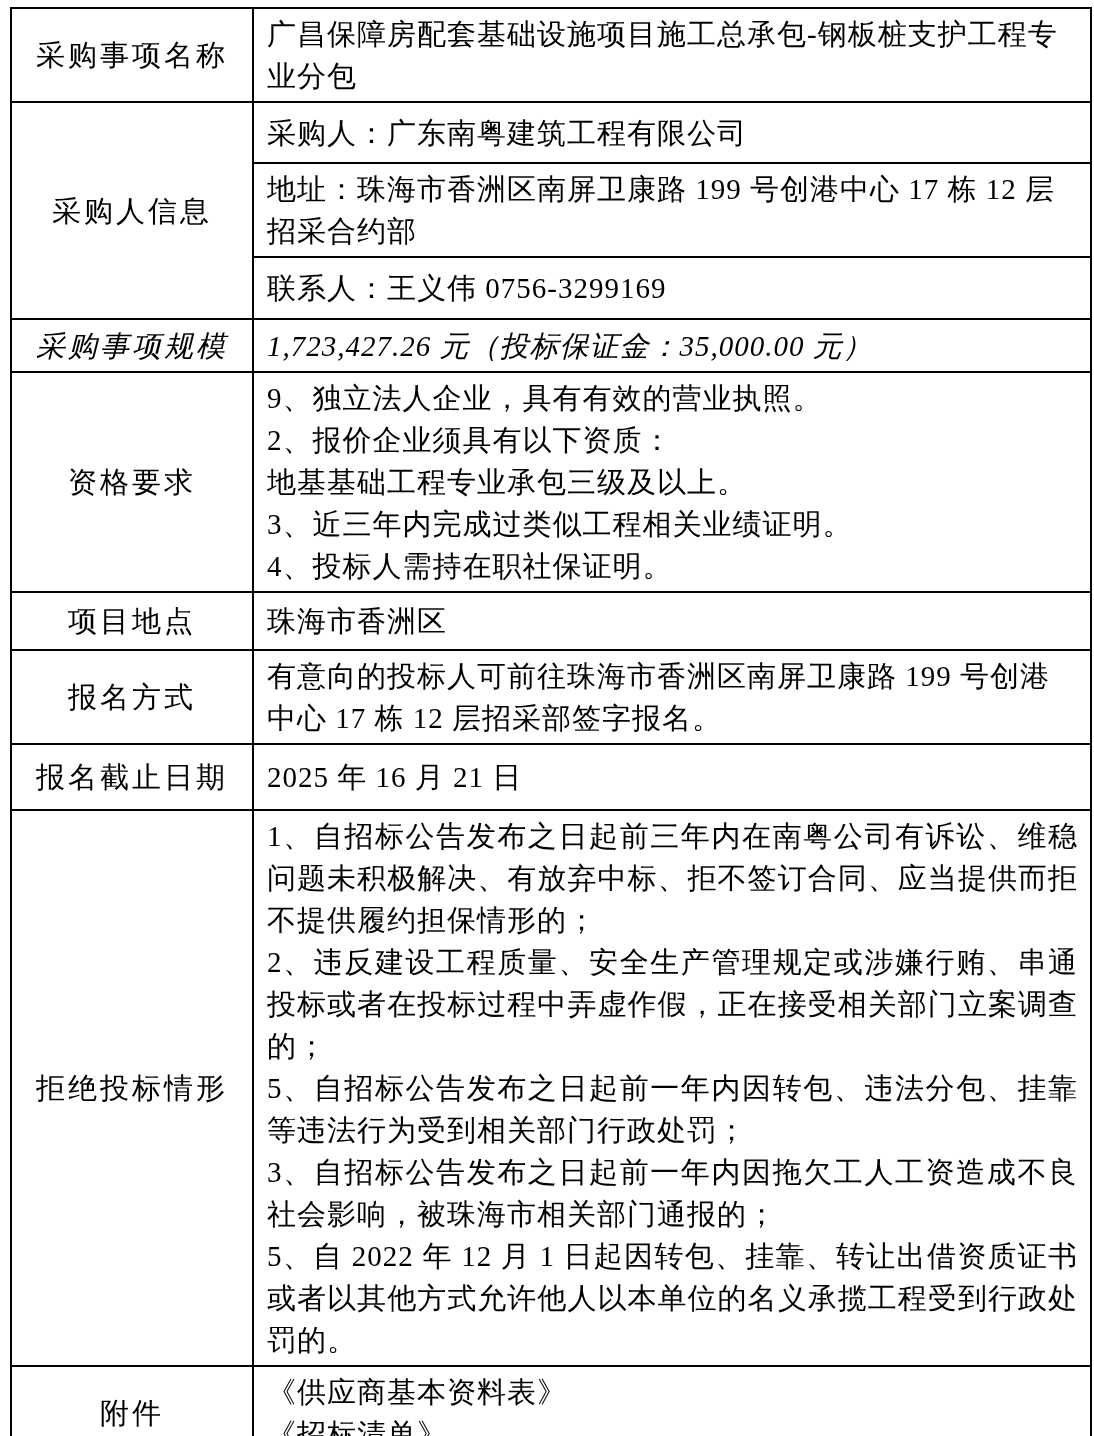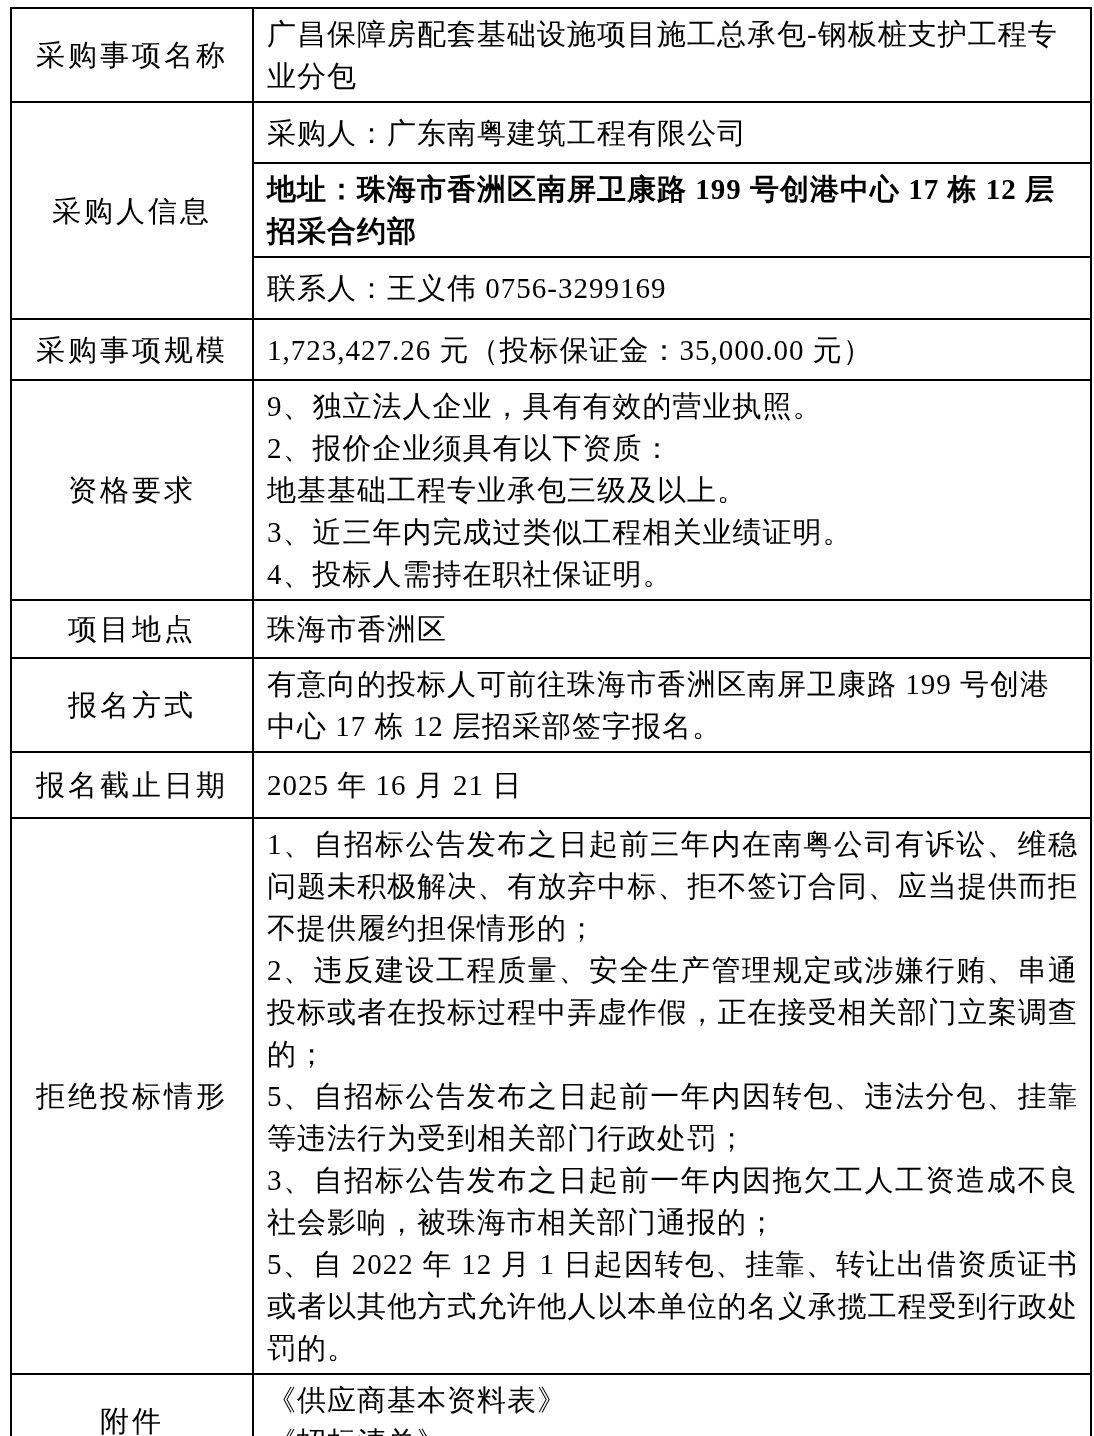--- a/index.html
+++ b/index.html
@@ -49,23 +49,23 @@
     letter-spacing: 1px;
     padding: 4px 12px 4px 13px;
   }
   .para {
     text-align: justify;
     text-align-last: left;
   }
   
   tr.r1  { height: 86px; }
   tr.r2a { height: 61px; }
-  tr.r2b { height: 88px; font-weight: bold; }
+  tr.r2b { height: 88px; }
   tr.r2c { height: 62px; padding-left: 16px; }
-  tr.r3  { height: 61px; }
+  tr.r3  { height: 53px; font-style: italic; }
   tr.r4  { height: 220px; }
   tr.r5  { height: 58px; }
   tr.r6  { height: 86px; }
   tr.r7  { height: 66px; margin-left: 41px; }
   tr.r8  { height: 549px; }
   tr.r9  { height: 86px; }
 </style>
 </head>
 <body>
 

